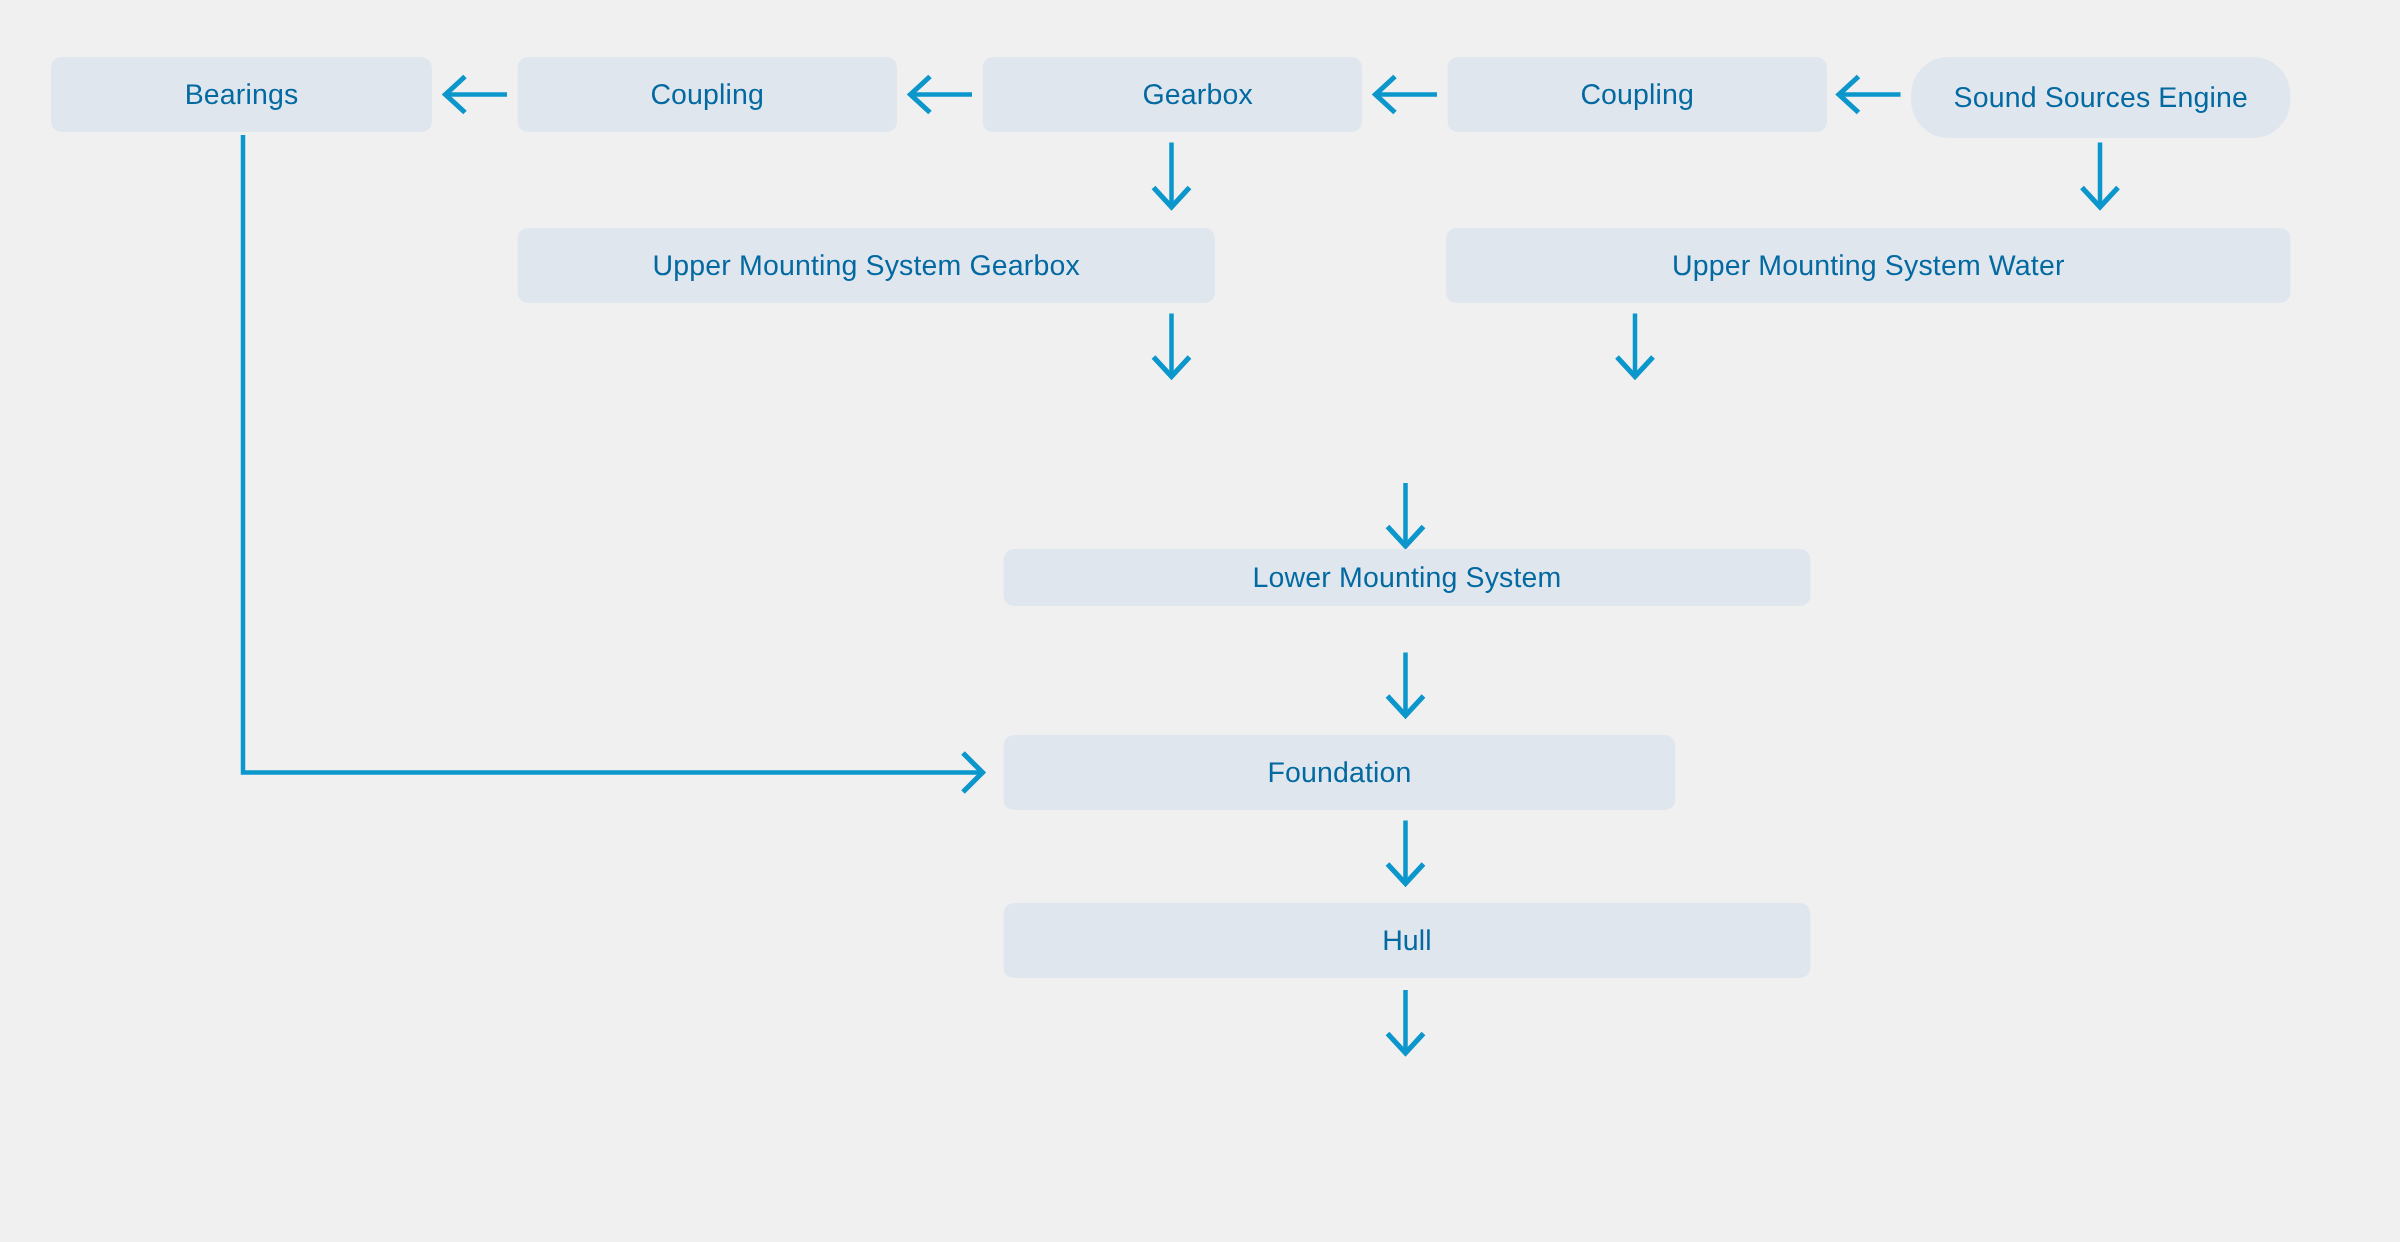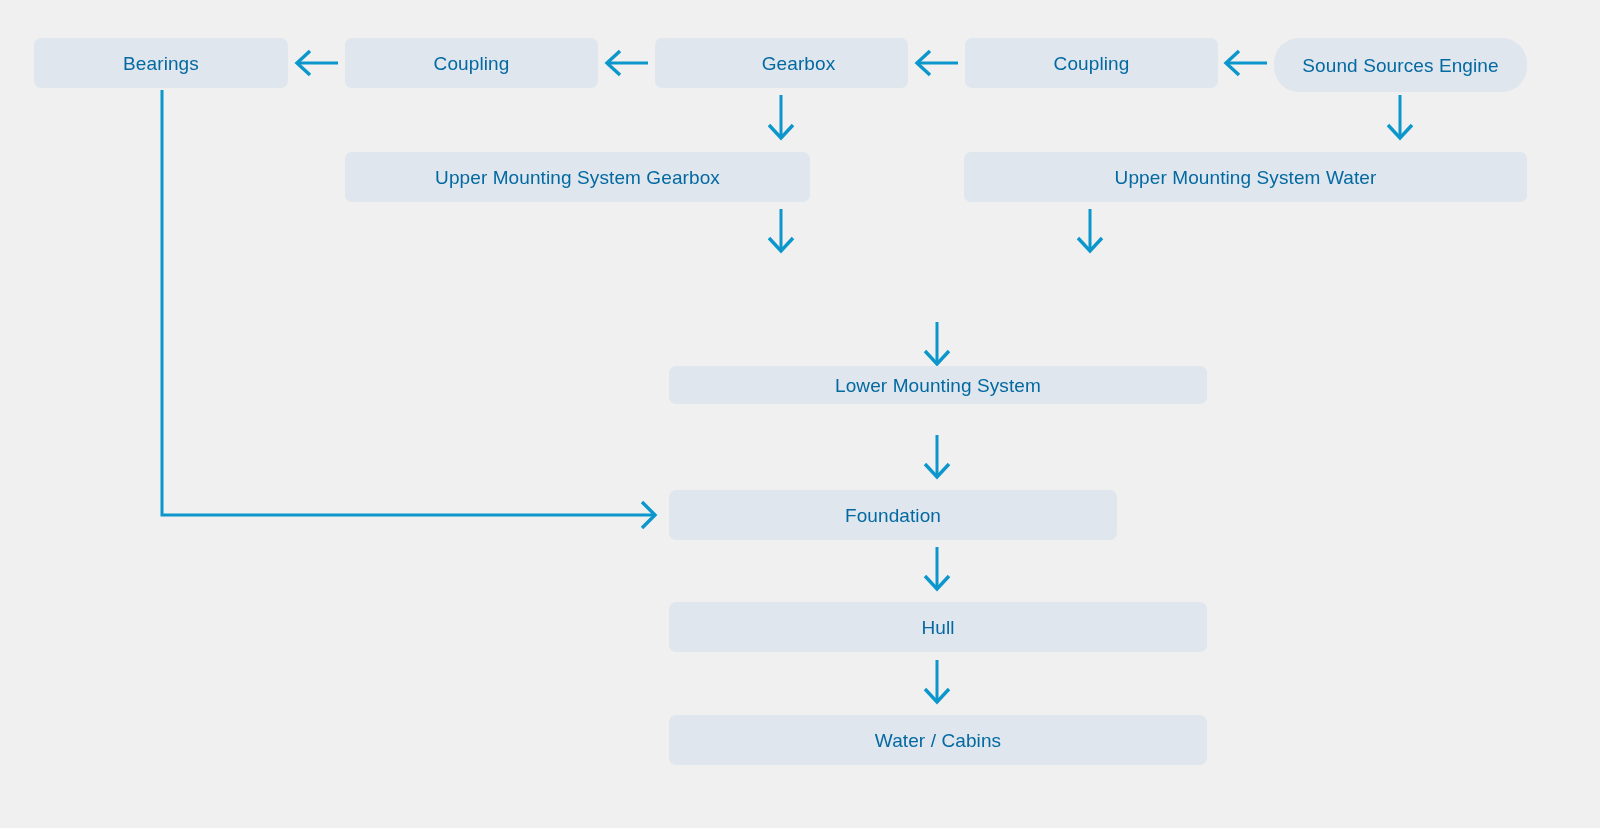--- a/index.html
+++ b/index.html
@@ -165,17 +165,14 @@
   </div>
 
   <div class="node" style="left:669px; top:490px; width:448px; height:50px;">
     <span>Foundation</span>
   </div>
 
   <div class="node" style="left:669px; top:602px; width:538px; height:50px;">
     <span>Hull</span>
   </div>
 
-  <div class="node" style="left:669px; top:715px; width:538px; height:50px;">
-    <span>Water / Cabins</span>
-  </div>
 
 </div>
 
 </body></html>

